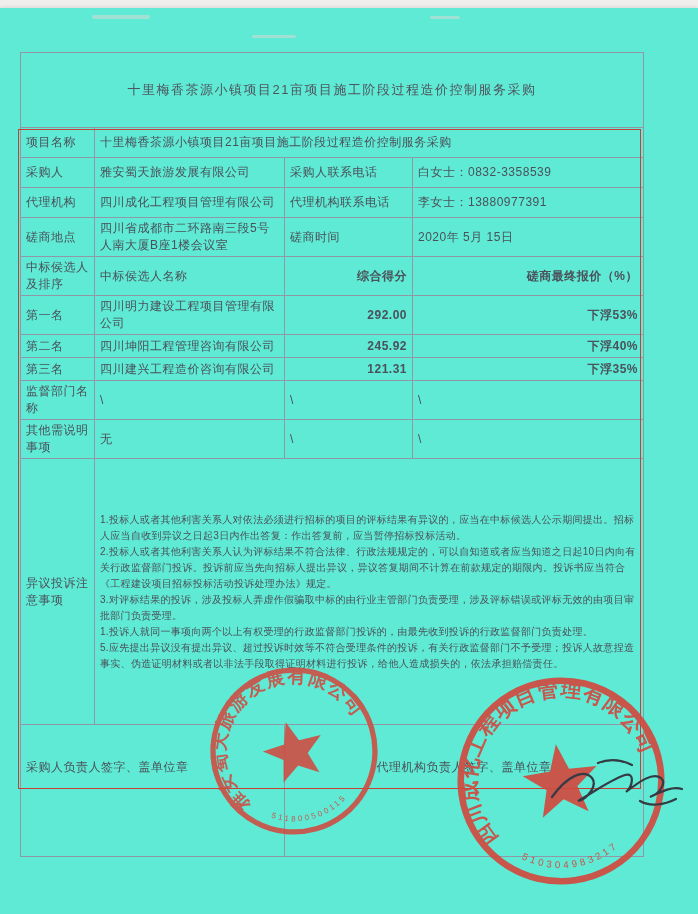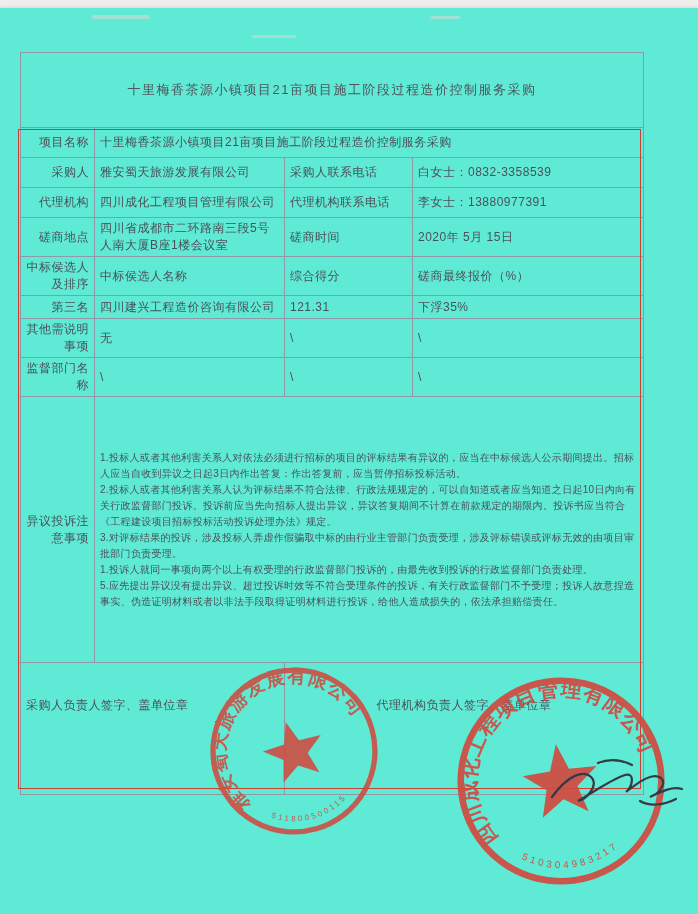--- a/index.html
+++ b/index.html
@@ -18,22 +18,22 @@
   table.doc{
     position:absolute;left:20px;top:44px;width:623px;
     border-collapse:collapse;table-layout:fixed;
     font-size:12px;color:#4b515a;letter-spacing:.5px;
   }
   table.doc td{
     border:1px solid #8f98a4;padding:2px 5px;vertical-align:middle;
     overflow:hidden;
   }
   td.title-cell{height:70px;text-align:center;font-size:13px;letter-spacing:1.5px;color:#4f555e;}
-  td.lbl{padding-left:4px;text-align:right;}
-  .c{text-align:left;}
+  td.lbl{padding-left:4px;}
+  .c{text-align:right;font-weight:bold;}
   td.notice-cell{font-size:10px;line-height:1.6;padding:8px 10px;letter-spacing:.3px;}
   .notice-cell p{margin:0;}
   tr.sig-row td{height:95px;vertical-align:top;padding-top:34px;}
   tr.sig-row td.sig-right{text-align:center;}
 
   
   .annotation-box{
     position:absolute;left:18px;top:121px;width:621px;height:658px;
     border:1px solid #c84031;pointer-events:none;
   }
@@ -84,35 +84,47 @@
       <td>四川省成都市二环路南三段5号人南大厦B座1楼会议室</td>
       <td>磋商时间</td>
       <td>2020年 5月 15日</td>
     </tr>
     <tr style="height:34px">
       <td class="lbl">中标侯选人及排序</td>
       <td>中标侯选人名称</td>
       <td class="c">综合得分</td>
       <td class="c">磋商最终报价（%）</td>
     </tr>
+    <tr style="height:26px">
+      <td class="lbl">第一名</td>
+      <td>四川明力建设工程项目管理有限公司</td>
+      <td class="c">292.00</td>
+      <td class="c">下浮53%</td>
+    </tr>
+    <tr style="height:23px">
+      <td class="lbl">第二名</td>
+      <td>四川坤阳工程管理咨询有限公司</td>
+      <td class="c">245.92</td>
+      <td class="c">下浮40%</td>
+    </tr>
     <tr style="height:23px">
       <td class="lbl">第三名</td>
       <td>四川建兴工程造价咨询有限公司</td>
       <td class="c">121.31</td>
       <td class="c">下浮35%</td>
     </tr>
+    <tr style="height:29px">
+      <td class="lbl">监督部门名称</td>
+      <td>\</td>
+      <td>\</td>
+      <td>\</td>
+    </tr>
     <tr style="height:35px">
       <td class="lbl">其他需说明事项</td>
       <td>无</td>
-      <td>\</td>
-      <td>\</td>
-    </tr>
-    <tr style="height:29px">
-      <td class="lbl">监督部门名称</td>
-      <td>\</td>
       <td>\</td>
       <td>\</td>
     </tr>
     <tr style="height:266px">
       <td class="lbl">异议投诉注意事项</td>
       <td class="notice-cell" colspan="3">
         <p>1.投标人或者其他利害关系人对依法必须进行招标的项目的评标结果有异议的，应当在中标候选人公示期间提出。招标人应当自收到异议之日起3日内作出答复：作出答复前，应当暂停招标投标活动。</p>
         <p>2.投标人或者其他利害关系人认为评标结果不符合法律、行政法规规定的，可以自知道或者应当知道之日起10日内向有关行政监督部门投诉。投诉前应当先向招标人提出异议，异议答复期间不计算在前款规定的期限内。投诉书应当符合《工程建设项目招标投标活动投诉处理办法》规定。</p>
         <p>3.对评标结果的投诉，涉及投标人弄虚作假骗取中标的由行业主管部门负责受理，涉及评标错误或评标无效的由项目审批部门负责受理。</p>
         <p>1.投诉人就同一事项向两个以上有权受理的行政监督部门投诉的，由最先收到投诉的行政监督部门负责处理。</p>

